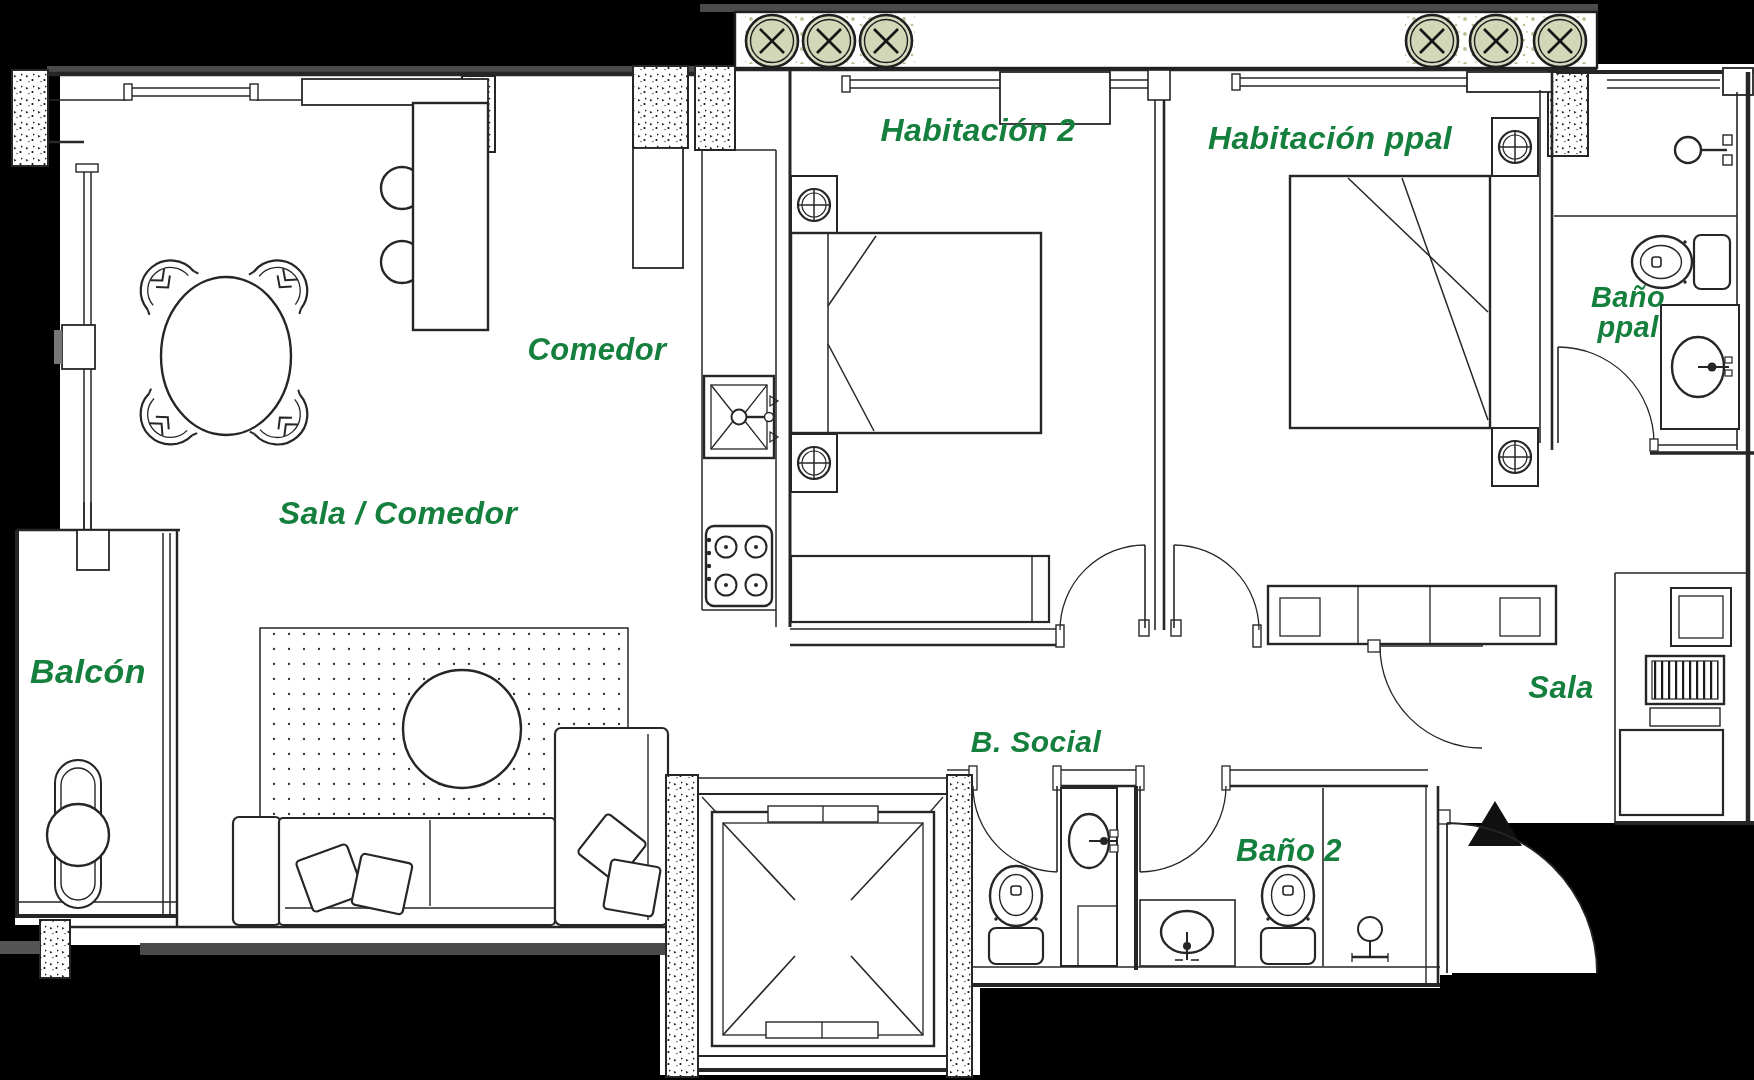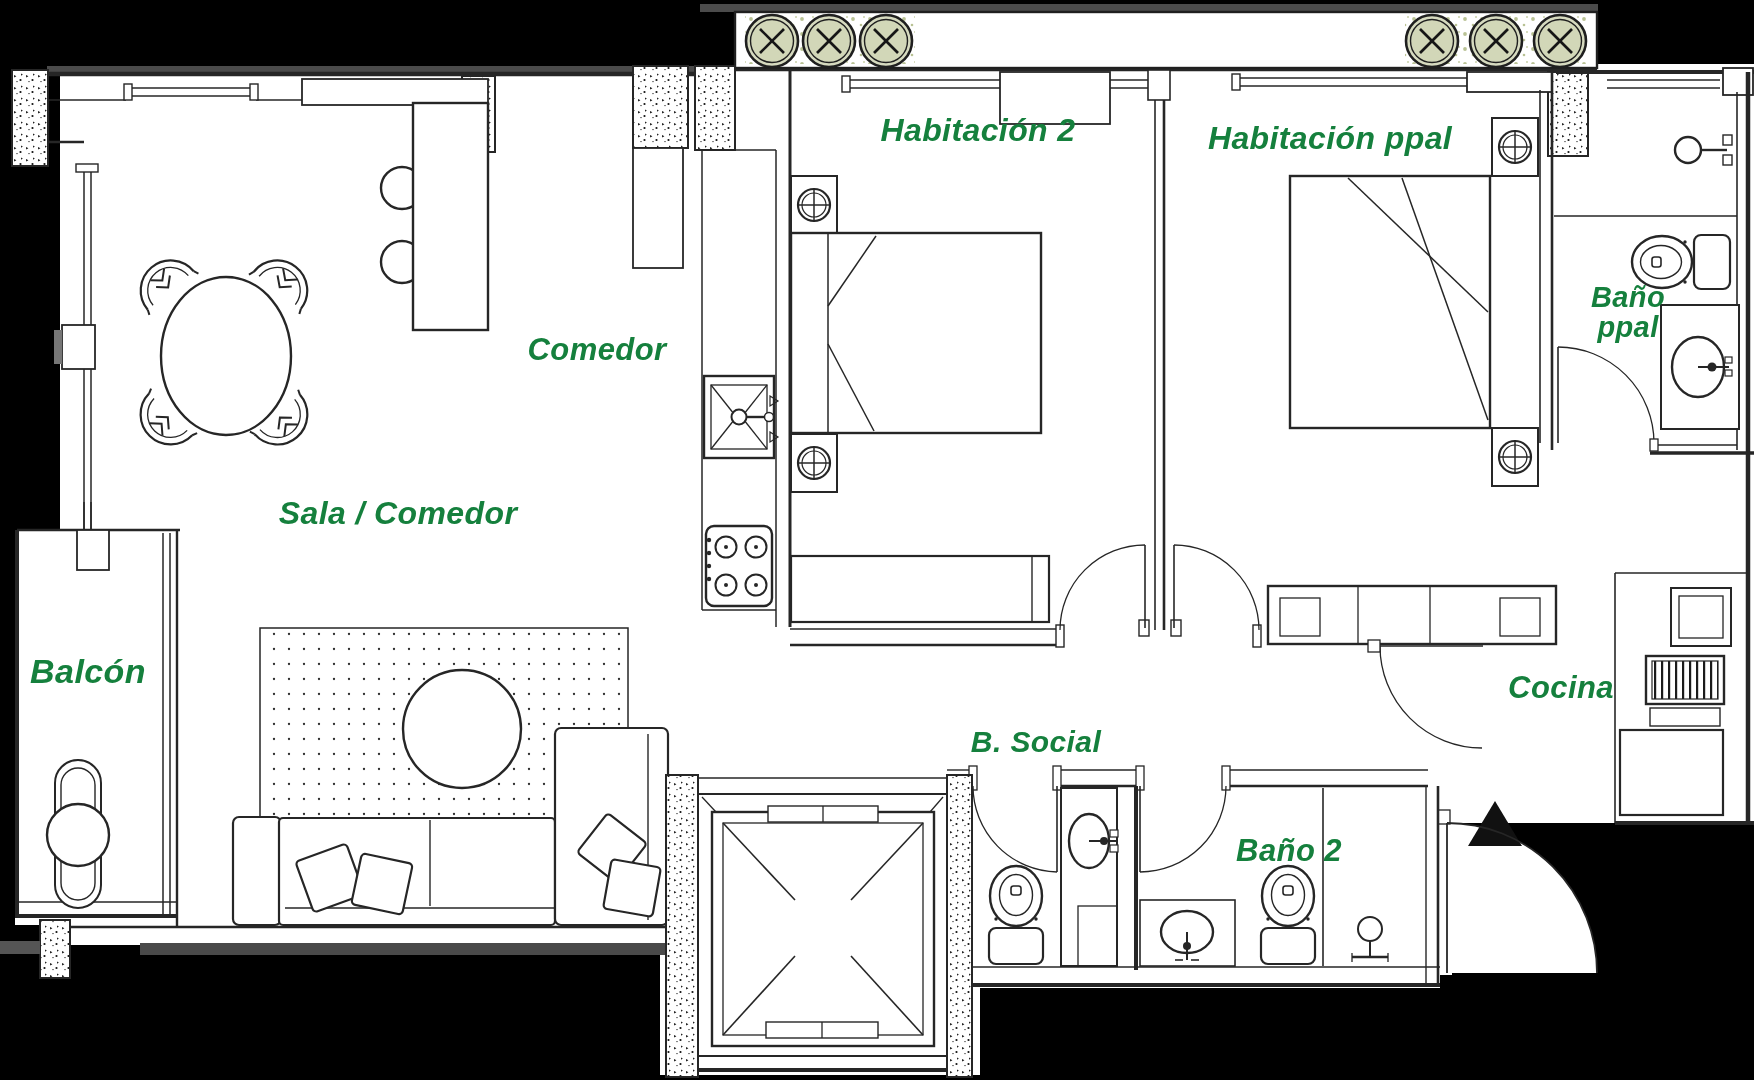--- a/index.html
+++ b/index.html
@@ -446,14 +446,14 @@
 <div class="lbl" style="left:597px;top:350px;font-size:31px;">Comedor</div>
 <div class="lbl" style="left:978px;top:131px;font-size:32px;">Habitación 2</div>
 <div class="lbl" style="left:1330px;top:131px;font-size:32px;margin-top:8px;">Habitación ppal</div>
 <div class="lbl" style="left:1608px;top:312px;font-size:29px;margin-left:20px;">
   <span class="ln">Baño</span>
   <span class="ln">ppal</span>
 </div>
 <div class="lbl" style="left:88px;top:672px;font-size:34px;">Balcón</div>
 <div class="lbl" style="left:1036px;top:742px;font-size:30px;">B. Social</div>
 <div class="lbl" style="left:1247px;top:851px;font-size:31px;margin-left:42px;">Baño 2</div>
-<div class="lbl" style="left:1561px;top:688px;font-size:31px;">Cocina</div>
+<div class="lbl" style="left:1561px;top:688px;font-size:31px;">Sala</div>
 </div>
 
 </body></html>

